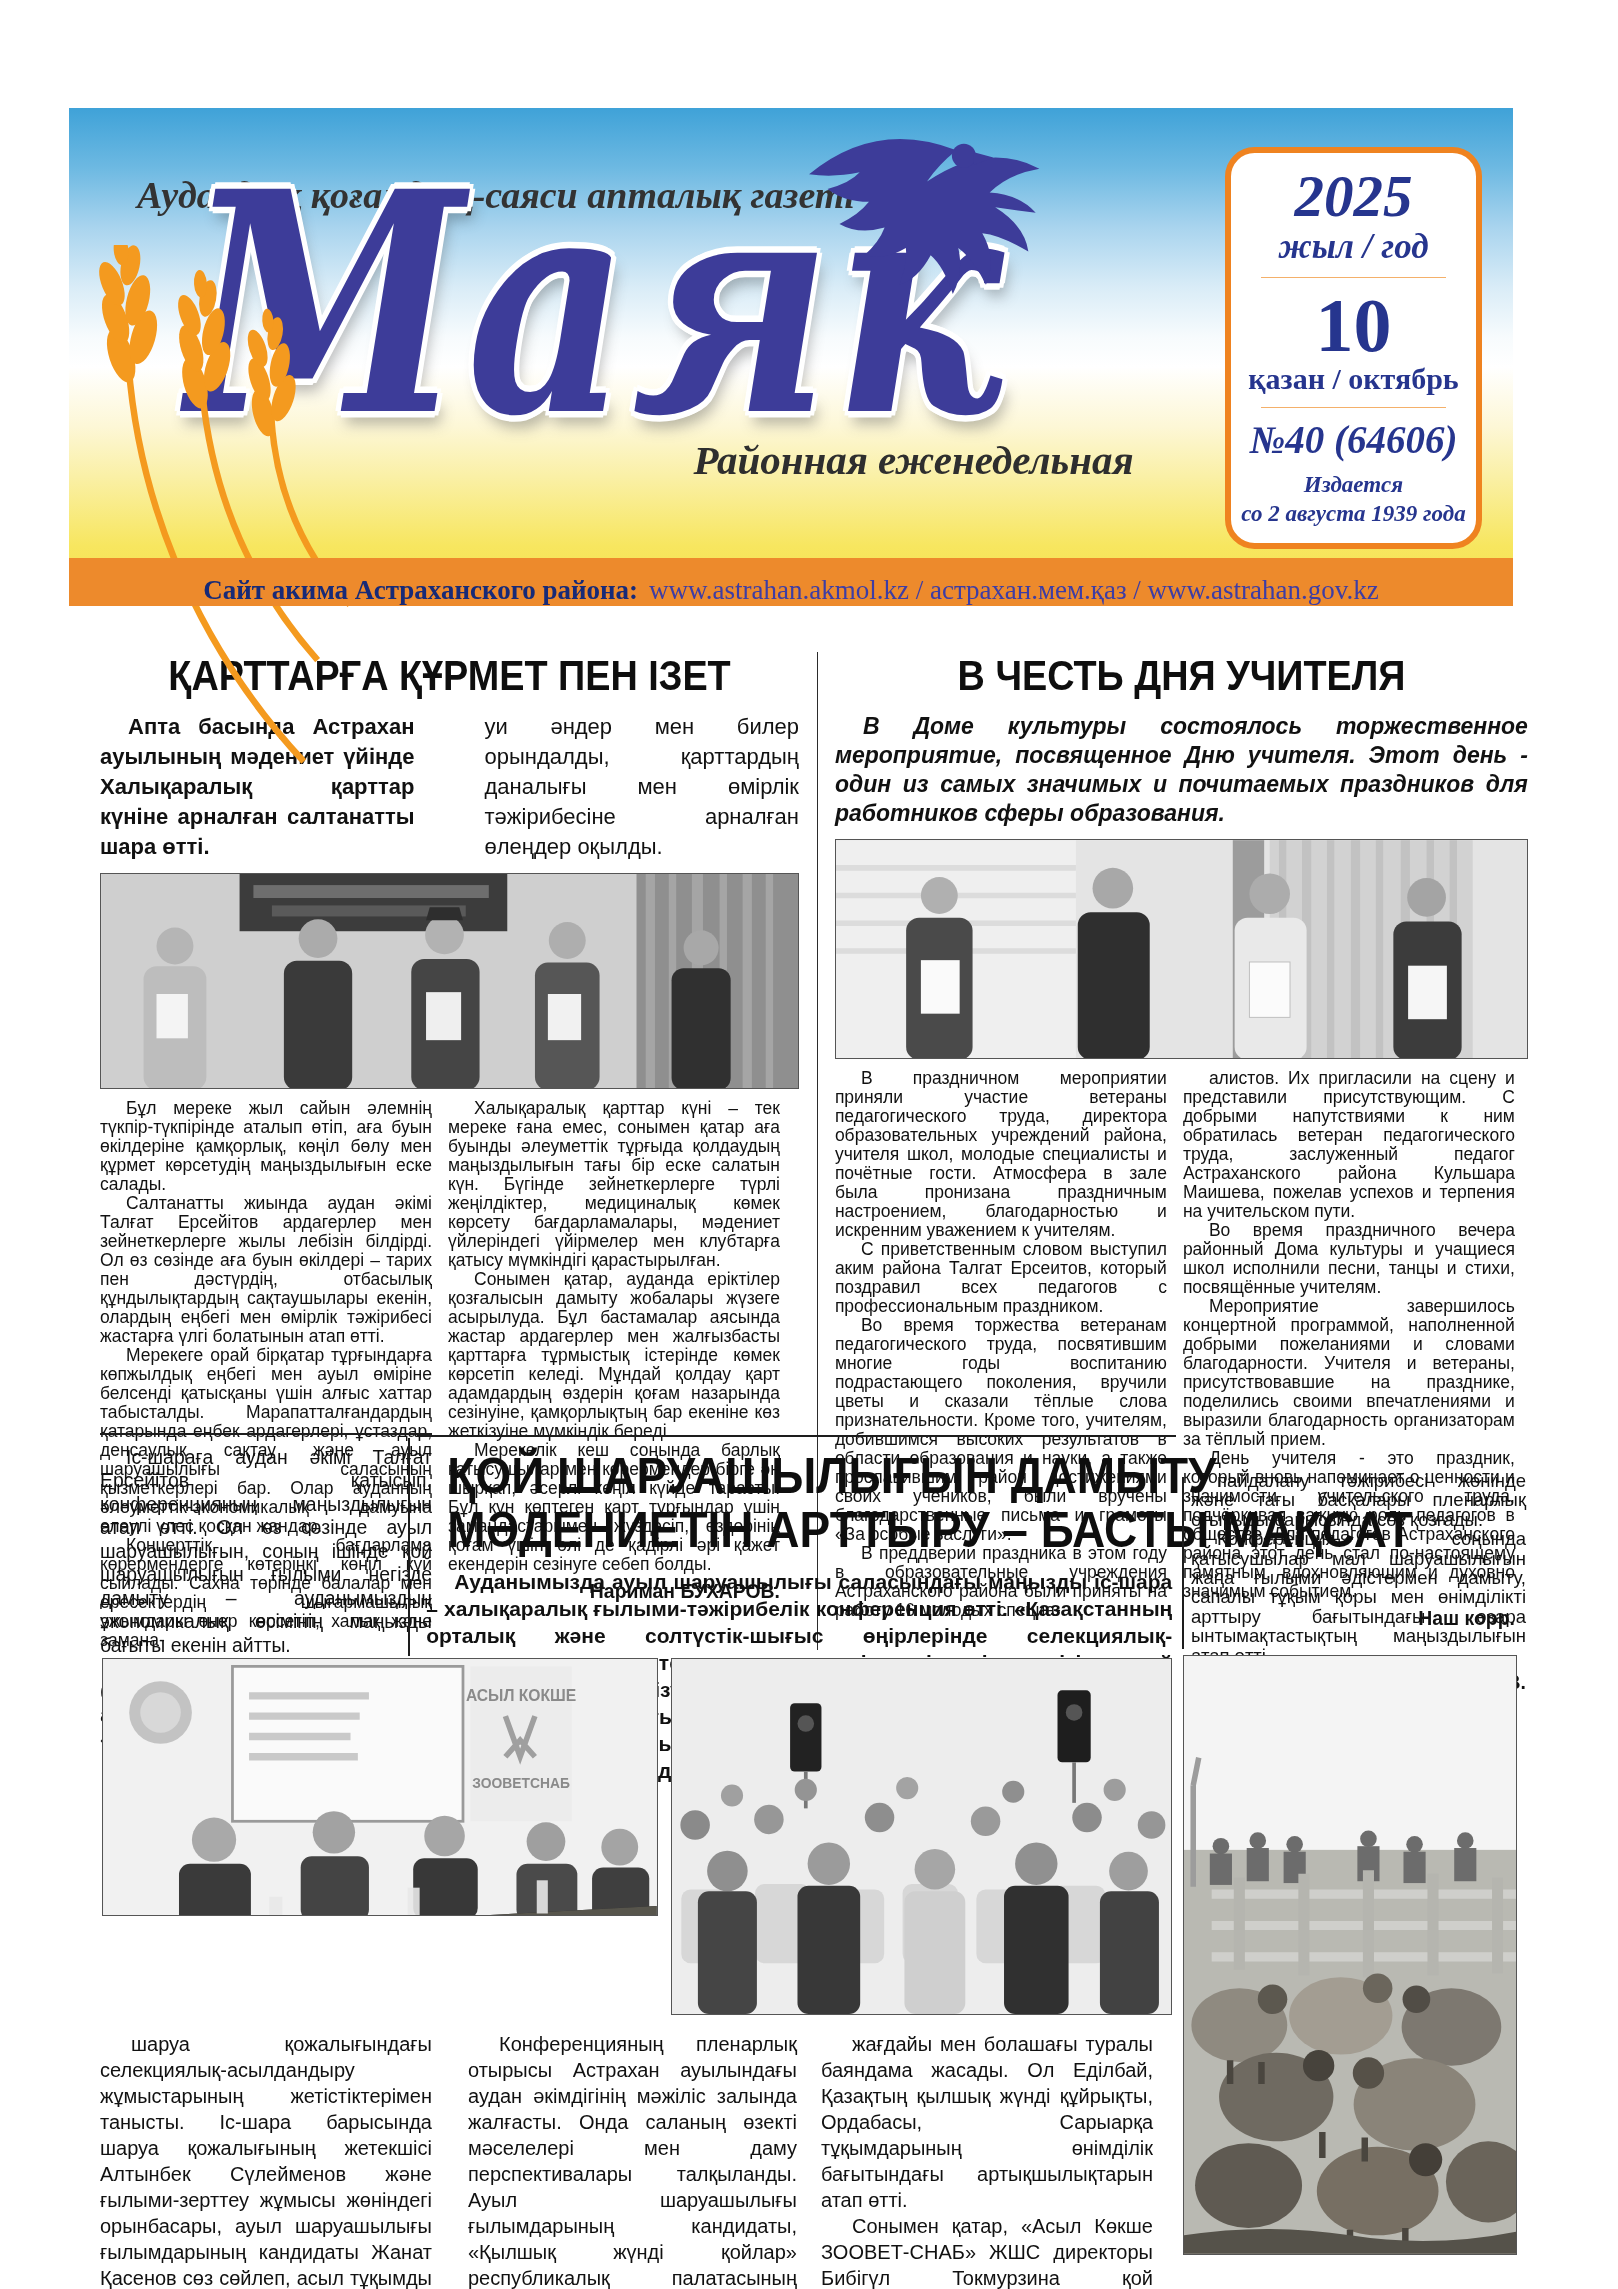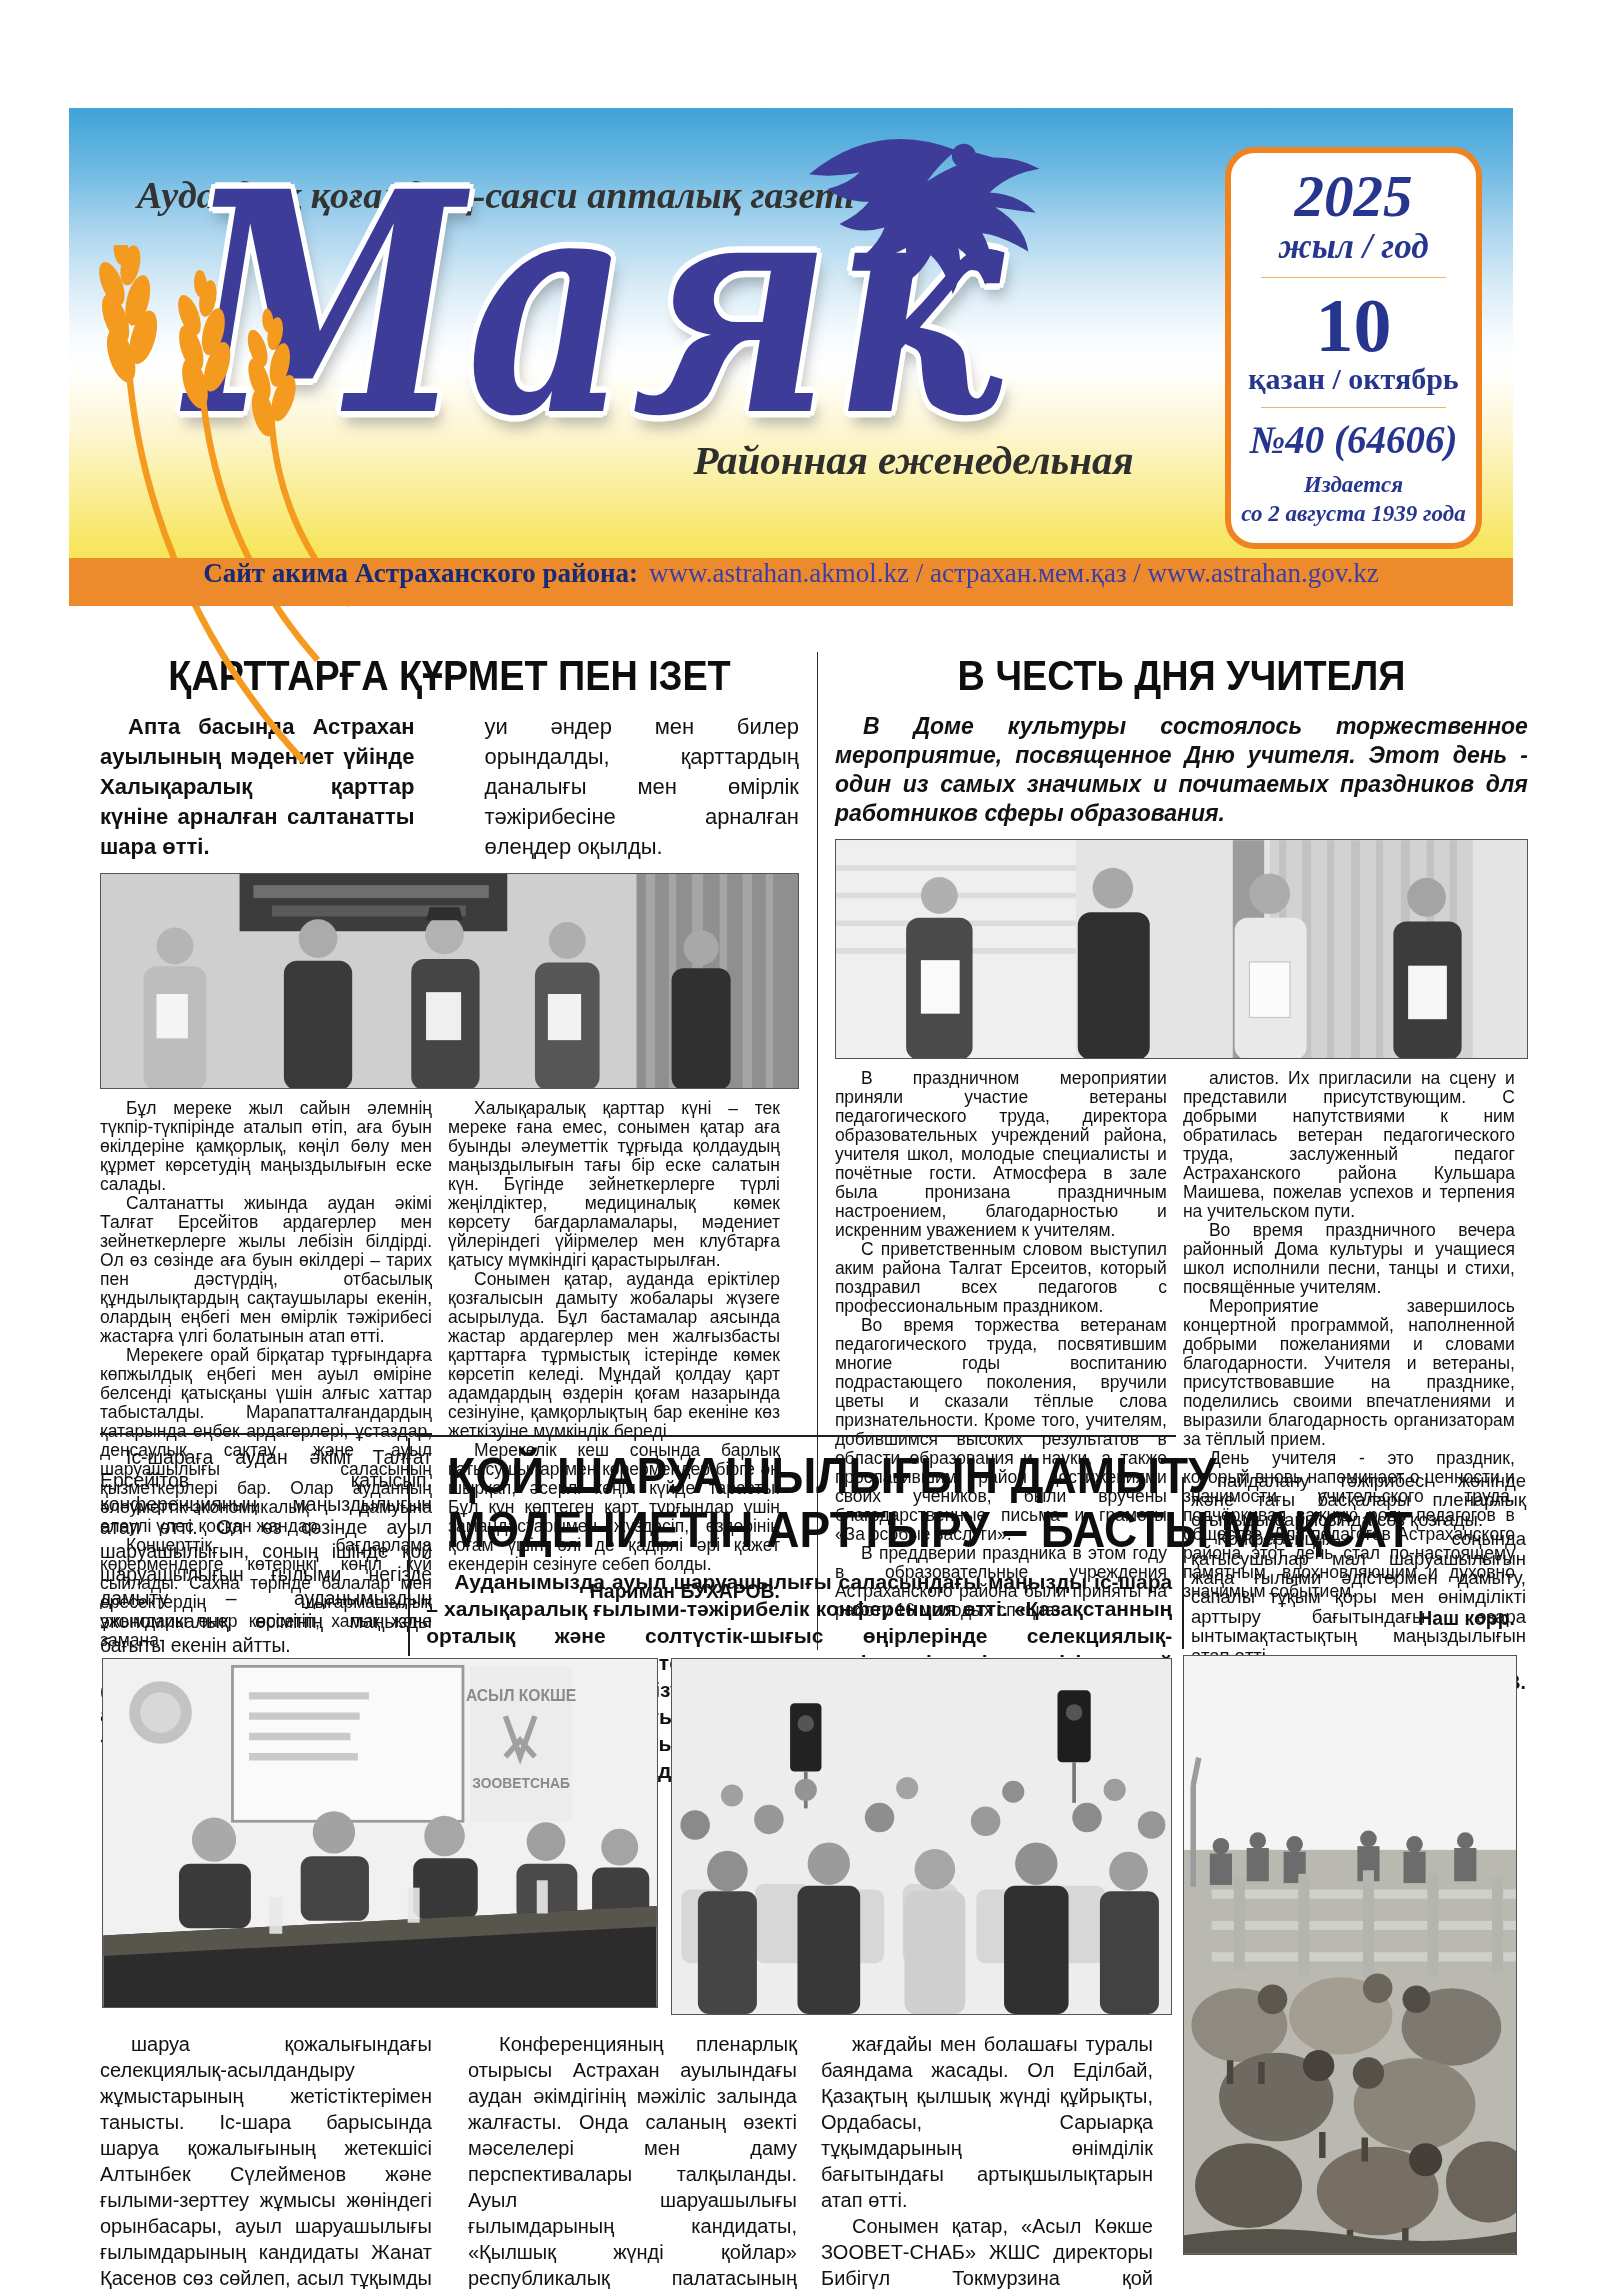--- a/index.html
+++ b/index.html
@@ -27,21 +27,21 @@
     text-align:center;color:#26358e;padding-top:13px;z-index:3;
     font-family:"Liberation Serif",serif;}
   .db-year{font-style:italic;font-weight:700;font-size:59px;line-height:61px;}
   .db-yearlabel{font-style:italic;font-weight:700;font-size:35px;line-height:39px;}
   .db-hr{width:185px;border:none;border-top:1.8px solid #f4b06a;margin:11px auto;}
   .db-day{font-weight:700;font-size:76px;line-height:72px;}
   .db-month{font-weight:700;font-size:30px;line-height:35px;}
   .db-issue{font-style:italic;font-weight:700;font-size:39px;line-height:42px;}
   .db-since{font-style:italic;font-weight:700;font-size:23px;line-height:29px;margin-top:9.2px;}
   .webbar{position:absolute;left:0;bottom:0;width:100%;height:48px;background:#ed8a2c;
-    display:flex;align-items:flex-start;justify-content:center;z-index:2;
+    display:flex;align-items:flex-end;justify-content:center;z-index:2;
     font-family:"Liberation Serif",serif;font-size:27px;white-space:nowrap;}
   .webbar .lbl{color:#172a77;font-weight:700;margin-right:11px;}
   .webbar .urls{color:#3d3da5;}
   .eagle{position:absolute;left:729px;top:9.2px;width:258px;height:212px;z-index:2;}
   .wheat{position:absolute;left:3.7px;top:137px;width:314px;height:535px;z-index:1;}
 
   
   .main{position:absolute;left:100px;top:646px;width:1428px;}
   .articles{display:flex;}
   .art{display:block;}
@@ -71,21 +71,21 @@
   .b-left .rule{border-top:2.8px solid #1d1d1d;margin-bottom:11px;}
   .b-center{position:absolute;left:317px;top:5.5px;width:759px;border-top:2.8px solid #1d1d1d;}
   .b-center .h1{margin:13px 0 0;text-align:center;font-weight:700;font-size:50px;
     line-height:53px;color:#0e0e0e;transform:scaleX(.92);transform-origin:50% 0;white-space:nowrap;}
   .b-center .lead3{font-weight:700;font-size:21px;line-height:27px;text-align:justify;
     text-indent:28px;margin:11px 3.7px 0 9.2px;}
   .b-right{position:absolute;left:1091px;top:42px;width:335px;font-size:18.5px;
     line-height:19.4px;text-align:justify;}
   .vr1{position:absolute;left:308px;top:9.2px;width:1.8px;height:218px;background:#1d1d1d;}
   .vr2{position:absolute;left:1082px;top:48px;width:1.8px;height:172px;background:#1d1d1d;}
-  .ph3{position:absolute;left:1.8px;top:229px;width:556px;height:350px;}
+  .ph3{position:absolute;left:1.8px;top:229px;width:556px;height:258px;}
   .ph4{position:absolute;left:571px;top:229px;width:501px;height:357px;}
   .ph5{position:absolute;left:1083px;top:226px;width:334px;height:600px;}
   .photo-frame{background:#e8e8e8;border:0.9px solid #555;box-sizing:border-box;overflow:hidden;}
   .bt{position:absolute;top:602px;width:332px;font-size:20px;line-height:26px;text-align:justify;}
   .bt p.para{text-indent:31px;}
   .bt1{left:0;}
   .bt2{left:368px;width:329px;}
   .bt3{left:721px;width:332px;}
 </style>
 </head>

